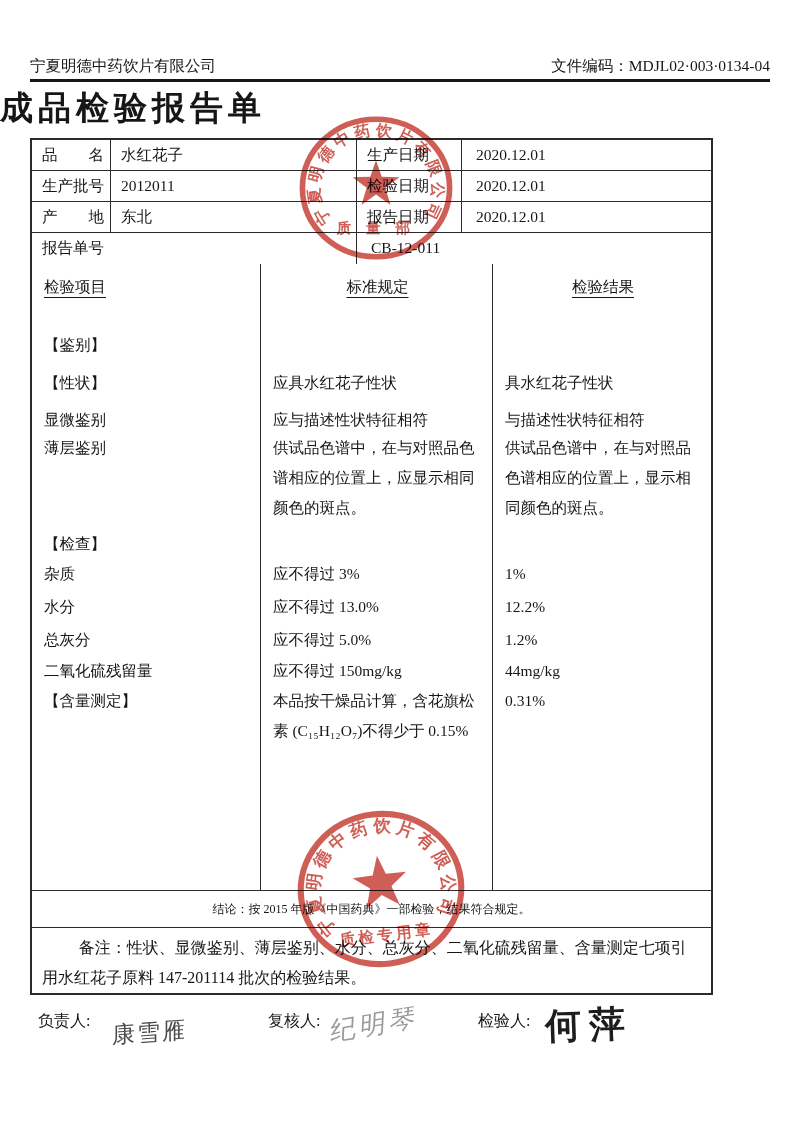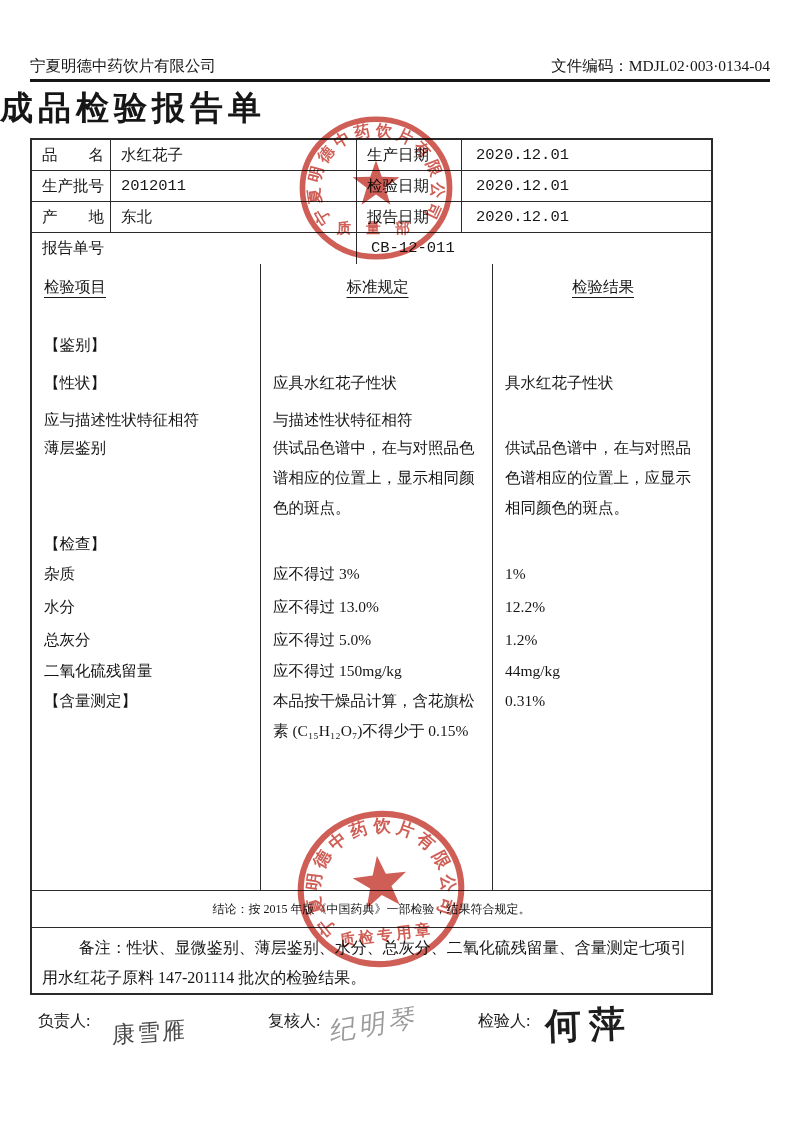--- a/index.html
+++ b/index.html
@@ -14,21 +14,21 @@
   .doc-rule{ position:absolute; top:79px; left:30px; width:740px; height:2.5px; background:#161616; }
   .doc-title{ position:absolute; top:86px; left:0; width:800px; 
     font-size:33px; font-weight:bold; letter-spacing:5px; }
 
   
   .report-table{ position:absolute; top:138px; left:30px; width:683px; height:857px;
     border:2px solid var(--line); display:flex; flex-direction:column; font-size:15.5px; }
 
   
   .info-grid{ height:125px; display:flex; flex-direction:column; }
-  .info-row{ flex:1; display:grid; grid-template-columns:79px 246px 105px 1fr;font-family:Liberation Mono, monospace; }
+  .info-row{ flex:1; display:grid; grid-template-columns:79px 246px 105px 1fr; }
   .info-row.merged{ grid-template-columns:325px 1fr; }
   .info-row:not(:last-child){ border-bottom:1.5px solid var(--line); }
   .info-row > div{ display:flex; align-items:center; padding-left:10px; }
   .info-row > div.bordered{ border-right:1.5px solid var(--line); }
   .info-row .date-val{ padding-left:14px; }
 
   
   .mid-section{ height:635px; display:flex; flex-direction:column; border-bottom:1.5px solid var(--line); }
   .mid-cols{ display:grid; grid-template-columns:229px 232px 1fr; }
   .mid-cols > div{ padding:6px 10px 0 12px; line-height:30px; }
@@ -123,27 +123,28 @@
             <div>【鉴别】</div>
             <div></div>
             <div></div>
           </div>
           <div class="mid-cols">
             <div>【性状】</div>
             <div>应具水红花子性状</div>
             <div>具水红花子性状</div>
           </div>
           <div class="mid-cols">
+            <div>显微鉴别</div>
             <div>应与描述性状特征相符</div>
             <div>与描述性状特征相符</div>
           </div>
           <div class="mid-cols">
             <div>薄层鉴别</div>
+            <div>供试品色谱中，在与对照品色谱相应的位置上，应显示相同颜色的斑点。</div>
             <div>供试品色谱中，在与对照品色谱相应的位置上，显示相同颜色的斑点。</div>
-            <div>供试品色谱中，在与对照品色谱相应的位置上，应显示相同颜色的斑点。</div>
           </div>
           <div class="mid-cols">
             <div>【检查】</div>
             <div></div>
             <div></div>
           </div>
           <div class="mid-cols">
             <div>杂质</div>
             <div>应不得过 3%</div>
             <div>1%</div>

